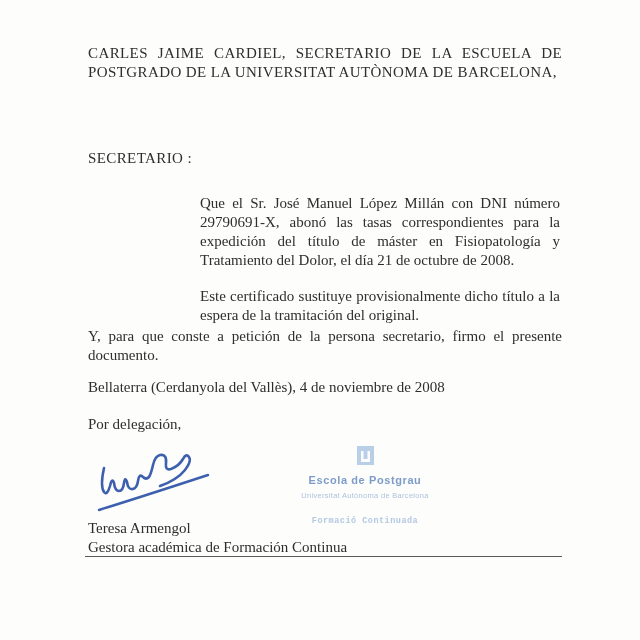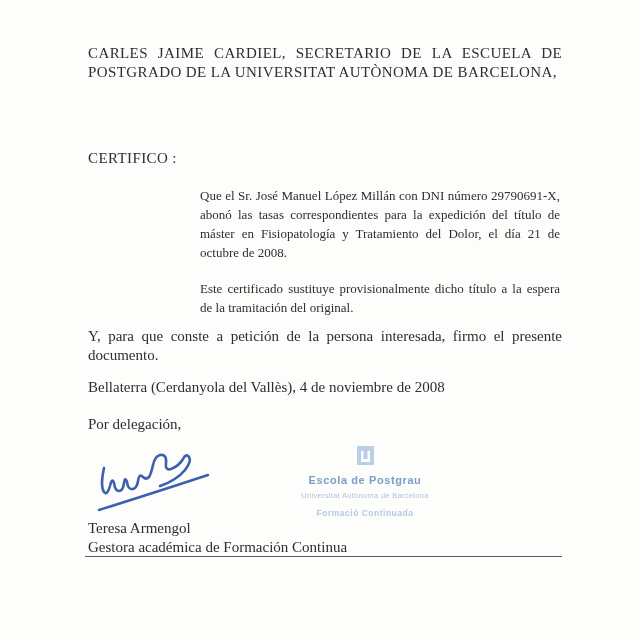--- a/index.html
+++ b/index.html
@@ -16,22 +16,23 @@
     left:88px;top:44px;width:474px;
     font-size:15px;line-height:18.5px;
     text-align:justify;letter-spacing:0.4px;
   }
   .certifico{
     left:88px;top:150px;
     font-size:15px;letter-spacing:0.4px;
   }
   .indent-para{
     left:200px;width:360px;
-    font-size:13px;line-height:19px;
+    font-size:15px;line-height:19px;
     text-align:justify;
+    margin-top:8px;
   }
   .para1{top:186px;}
   .para2{top:279px;}
   .closing{
     left:88px;top:327px;width:474px;
     font-size:15px;line-height:19px;
     text-align:justify;
   }
   .dateline{
     left:88px;top:379px;
@@ -51,49 +52,49 @@
   .stamp-logo{display:block;margin:0 auto 9px auto;}
   .stamp-org{
     font-family:"Liberation Sans", sans-serif;
     font-size:11px;font-weight:bold;
     color:#7d9cc9;letter-spacing:0.6px;
     margin-bottom:5px;
   }
   .stamp-univ{
     font-family:"Liberation Sans", sans-serif;
     font-size:7.5px;color:#aec3de;letter-spacing:0.3px;
-    margin-bottom:8px;
+    margin-bottom:16px;
   }
   .stamp-unit{
-    font-family:Liberation Sans, sans-serif;
+    font-family:Liberation Mono, monospace;
     font-size:8.5px;font-weight:bold;color:#b3c8e2;letter-spacing:0.5px;
   }
   .name-block{
     left:88px;top:519px;
     font-size:15px;line-height:18.5px;
   }
   .bottom-rule{
     left:85px;top:556px;width:477px;height:0;
     border-top:1.6px solid #5a5a5a;
   }
 </style>
 </head>
 <body>
 
 <div class="page">
 
   <div class="abs header">CARLES JAIME CARDIEL, SECRETARIO DE LA ESCUELA DE POSTGRADO DE LA UNIVERSITAT AUTÒNOMA DE BARCELONA,</div>
 
-  <div class="abs certifico">CERTIFICO :</div>
+  <div class="abs certifico">SECRETARIO :</div>
 
   <div class="abs indent-para para1">Que el Sr. José Manuel López Millán con DNI número 29790691-X, abonó las tasas correspondientes para la expedición del título de máster en Fisiopatología y Tratamiento del Dolor, el día 21 de octubre de 2008.</div>
 
   <div class="abs indent-para para2">Este certificado sustituye provisionalmente dicho título a la espera de la tramitación del original.</div>
 
-  <div class="abs closing">Y, para que conste a petición de la persona interesada, firmo el presente documento.</div>
+  <div class="abs closing">Y, para que conste a petición de la persona secretario, firmo el presente documento.</div>
 
   <div class="abs dateline">Bellaterra (Cerdanyola del Vallès), 4 de noviembre de 2008</div>
 
   <div class="abs sig-intro">
     <div>Por delegación,</div>
   </div>
 
   <svg class="abs signature-svg" width="132" height="76" viewBox="0 0 132 76">
     <path d="M12 22 Q8 40 12 46 Q15 50 18 40 Q20 31 22 37 Q23 45 27 45 Q31 45 32 37 Q33 30 35 36 Q36 44 41 43 Q45 42 46 35 Q47 27 51 31 Q54 34 57 31 Q59 28 61 19 Q63 10 68 9 Q75 8 74 17 Q73 25 79 23 Q87 20 91 13 Q94 7 97 11 Q100 15 93 24 Q85 34 68 40" fill="none" stroke-width="2.6" stroke-linecap="round" stroke="#3c5fae"></path>
     <path d="M7 64 Q52 50 116 29" fill="none" stroke-width="2.4" stroke-linecap="round" stroke="#3c5fae"></path>

